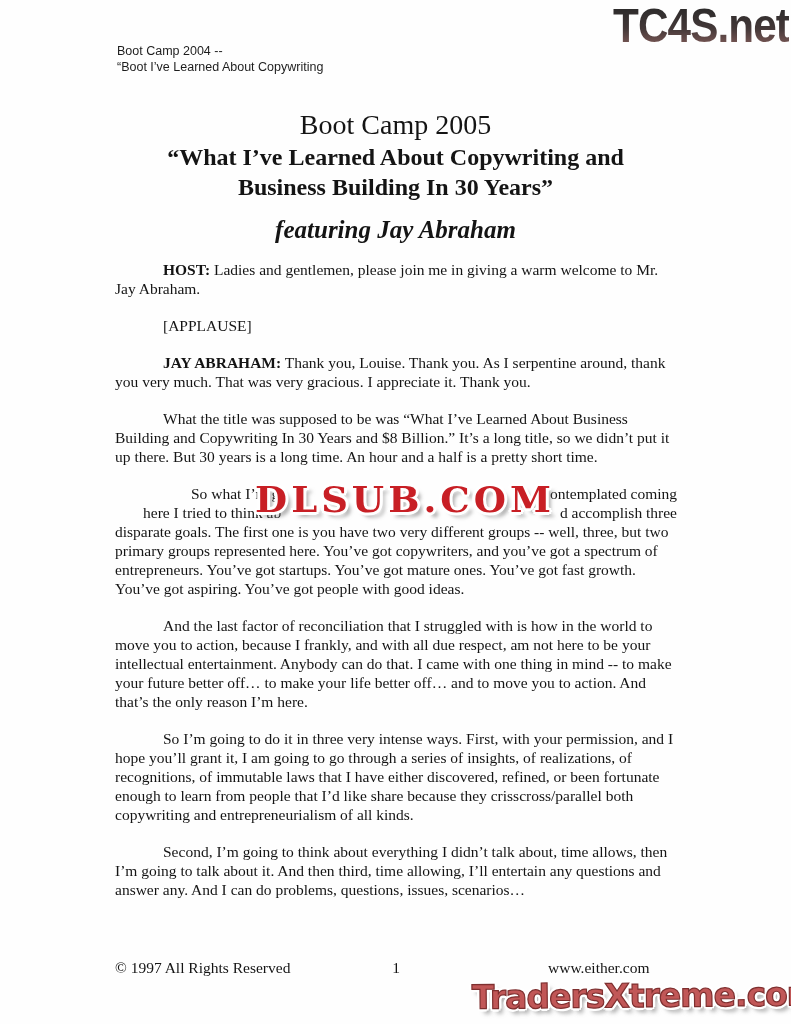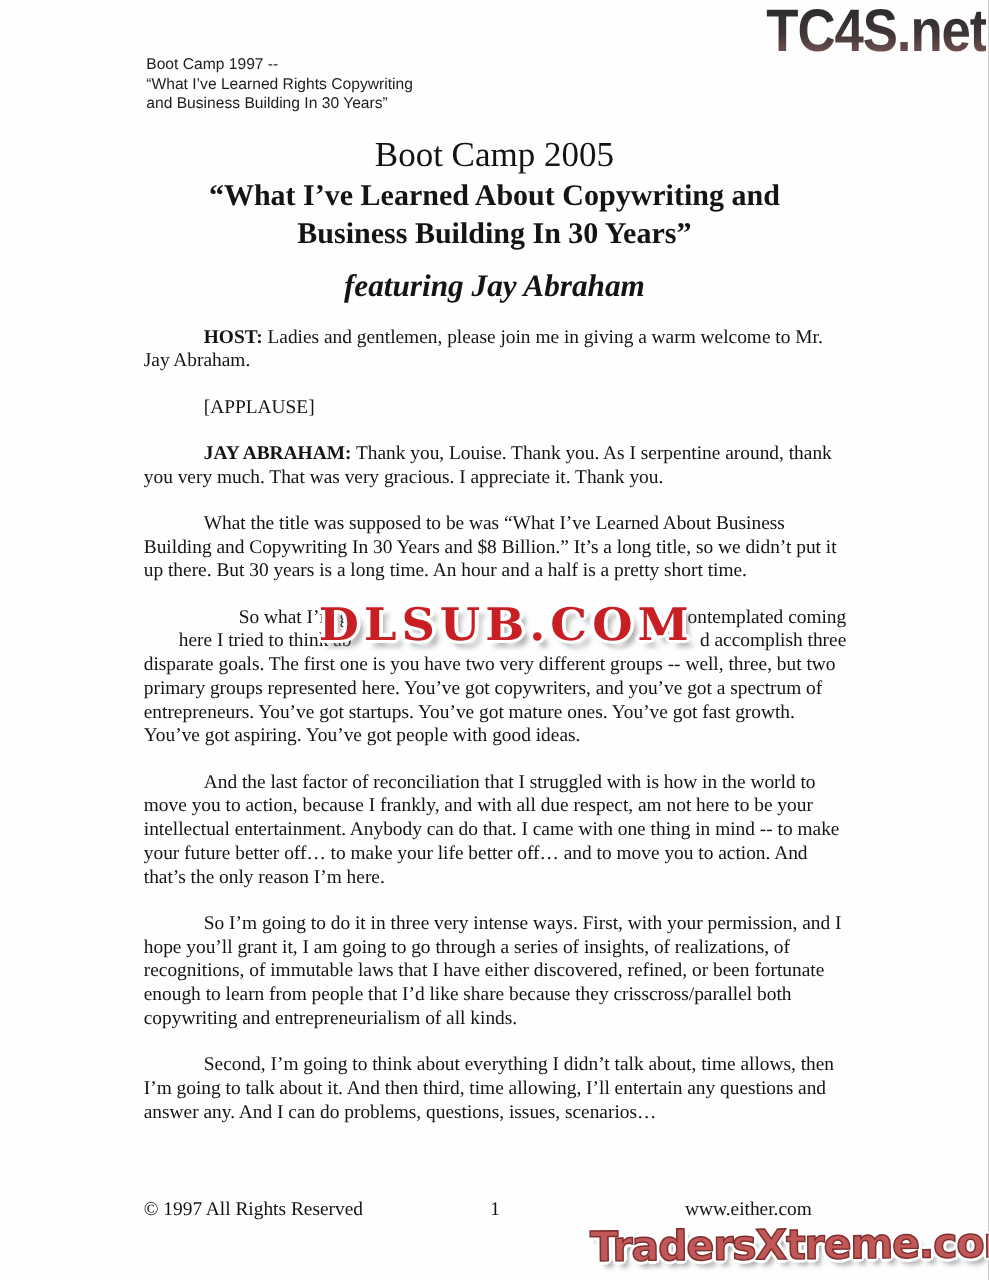--- a/index.html
+++ b/index.html
@@ -130,23 +130,22 @@
   }
 </style>
 </head>
 <body>
 
 <div class="page">
 
   <div class="tc4s">TC4S.net</div>
 
   <div class="header-note">
-    <div>Boot Camp 1997 --</div>
-    <div>“What I’ve Learned Rights Copywriting</div>
-    <div>and Business Building In 30 Years”</div>
+    <div>Boot Camp 2004 --</div>
+    <div>“Boot I’ve Learned About Copywriting</div>
   </div>
 
   <div class="title-block">
     <div class="main-title">Boot Camp 2005</div>
     <div class="subtitle">
       <div>“What I’ve Learned About Copywriting and</div>
       <div>Business Building In 30 Years”</div>
     </div>
     <div class="byline">featuring Jay Abraham</div>
   </div>

